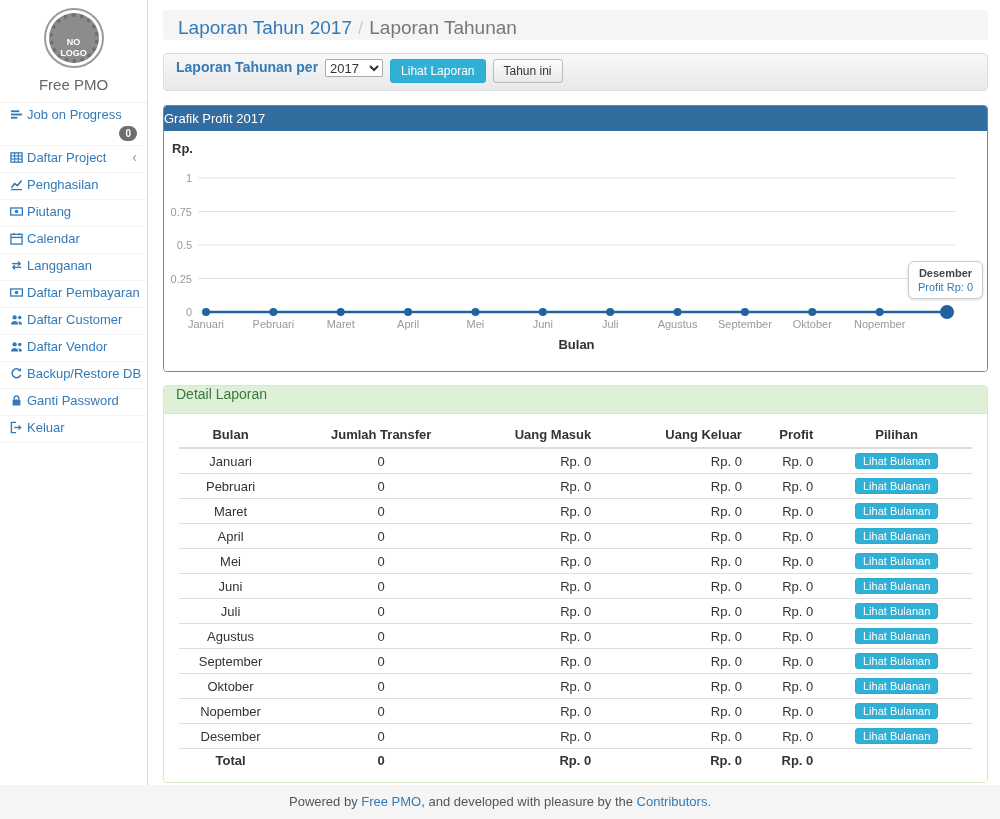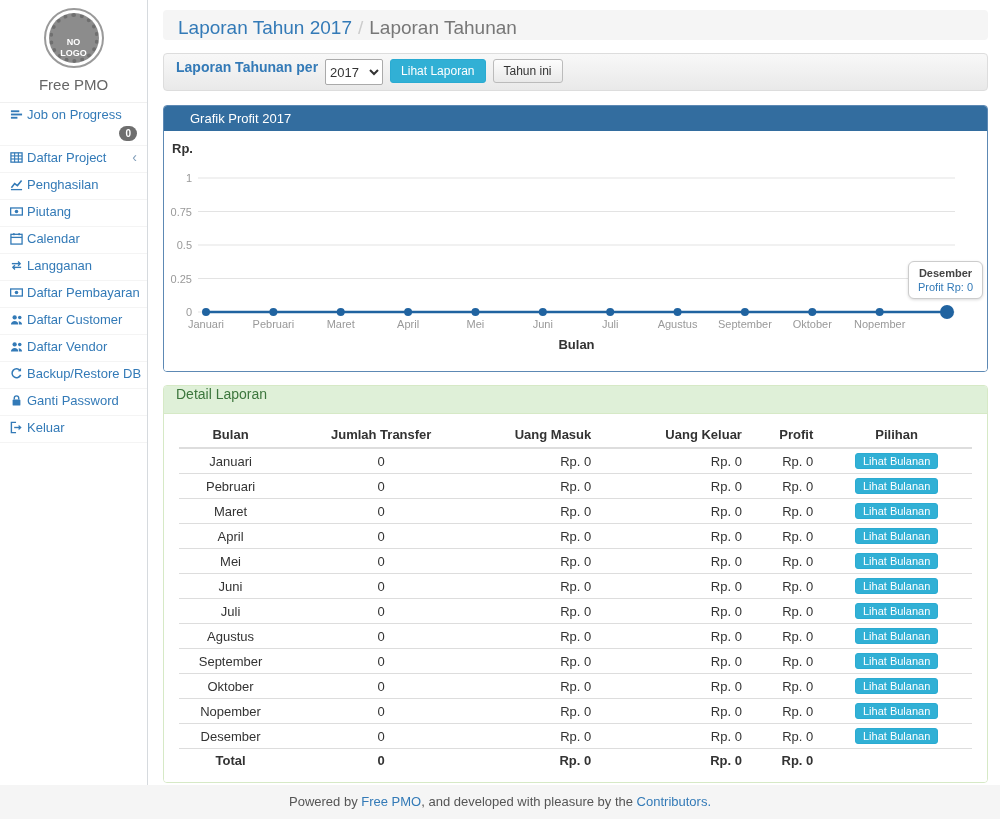--- a/index.html
+++ b/index.html
@@ -54,34 +54,34 @@
   .breadcrumb .current { color:#777; }
 
   .filter-bar {
     margin-top:13px; height:38px; padding:5px 12px;
     background:linear-gradient(#f8f8f8,#e9e9e9);
     border:1px solid #ddd; border-radius:4px;
     display:flex; align-items:flex-start;
   }
   .filter-label { color:#337ab7; font-weight:bold; font-size:14px; }
   .year-select {
-    margin-left:7px; height:26px; width:58px; font-size:13px;
+    margin-left:7px; height:18px; width:58px; font-size:13px;
     border:1px solid #aaa; border-radius:2px; background:#fff; color:#333;
     font-family:"Liberation Sans","DejaVu Sans",sans-serif;
   }
   .btn { font-size:12px; border-radius:3px; padding:4px 10px; cursor:pointer; margin-left:7px;
          font-family:"Liberation Sans","DejaVu Sans",sans-serif; }
   .btn-info { background:#31b0d5; border:1px solid #2aabd2; color:#fff; }
   .btn-default { background:linear-gradient(#fdfdfd,#e9e9e9); border:1px solid #bbb; color:#333; }
 
   
   .panel { border-radius:4px; margin-top:14px; overflow:hidden; }
   .panel-primary { border:1px solid #5d89b4; }
   .panel-primary .panel-heading {
-    background:#336d9f; color:#fff; padding:5px 26px; height:25px; font-size:13px;
+    background:#336d9f; color:#fff; padding:5px 0; height:25px; font-size:13px;
   }
   .chart-body { position:relative; height:240px; background:#fff; }
   .chart-tooltip {
     position:absolute; left:744px; top:130px; background:#fff;
     border:1px solid #ccc; border-radius:6px; box-shadow:0 1px 3px rgba(0,0,0,.15);
     padding:5px 9px; text-align:center; white-space:nowrap;
   }
   .tt-title { font-weight:bold; color:#444; font-size:11px; display:block; }
   .tt-text  { color:#337ab7; font-size:11px; display:block; margin-top:2px; }
 

